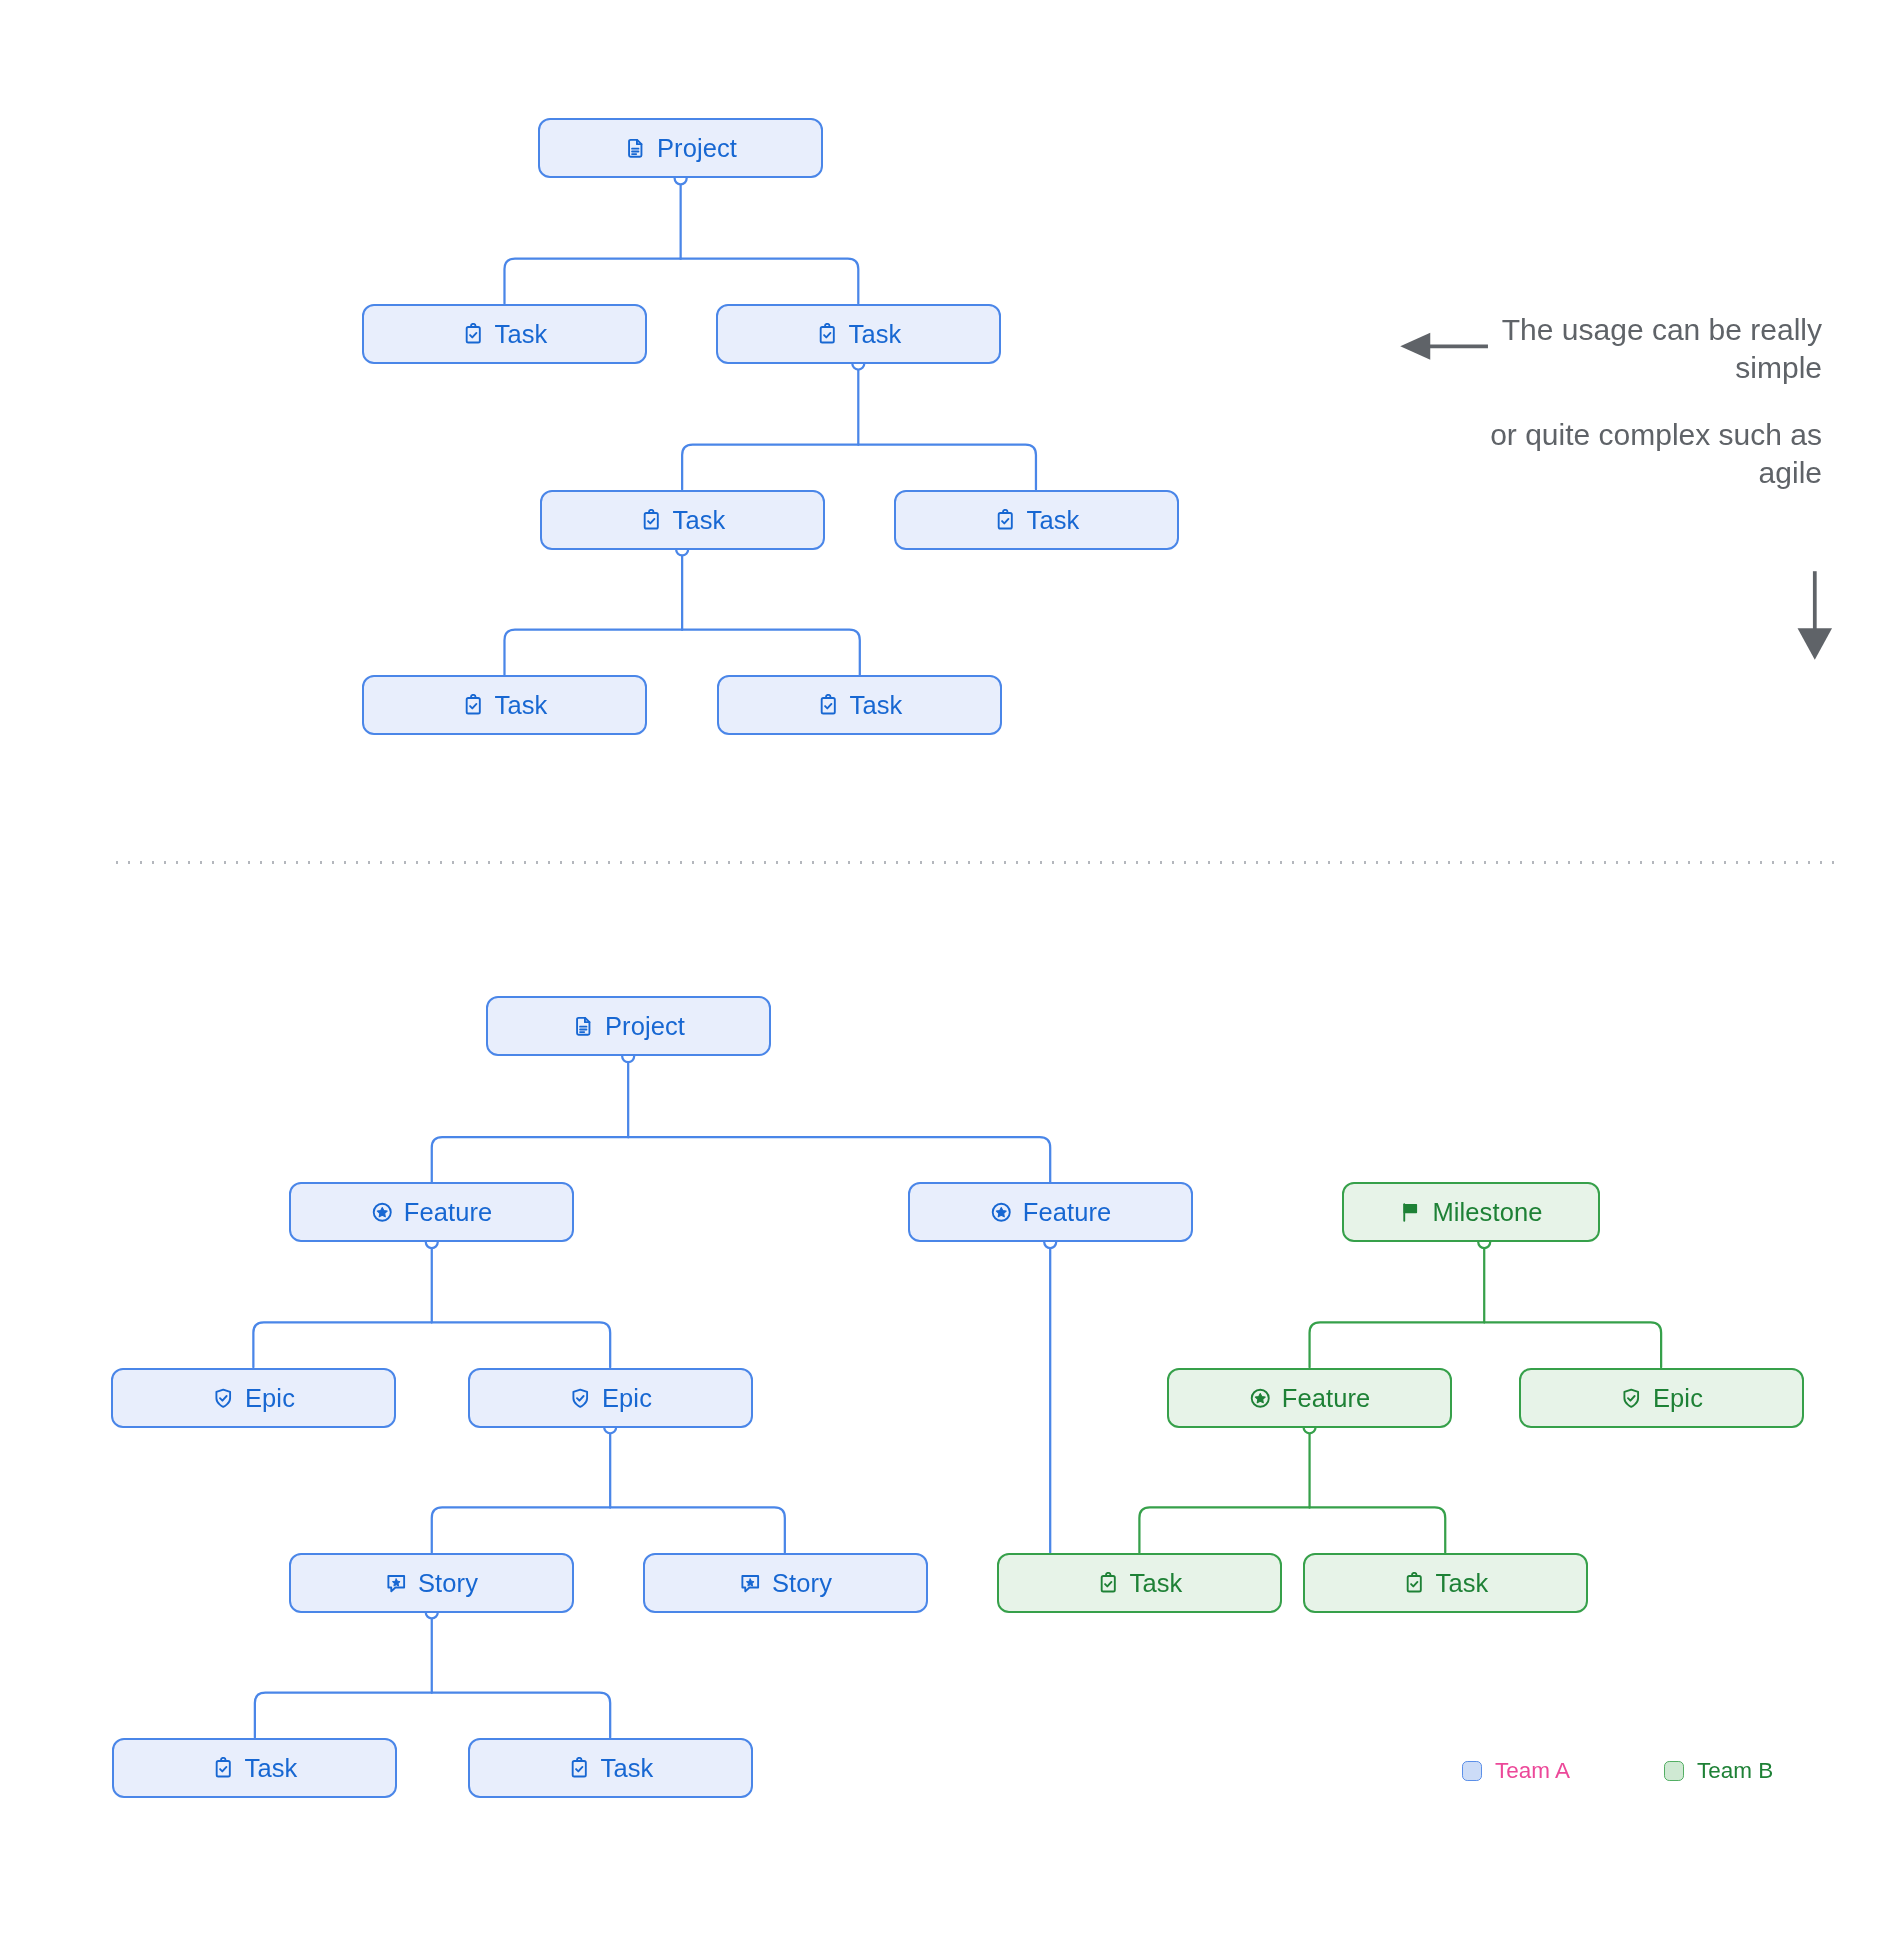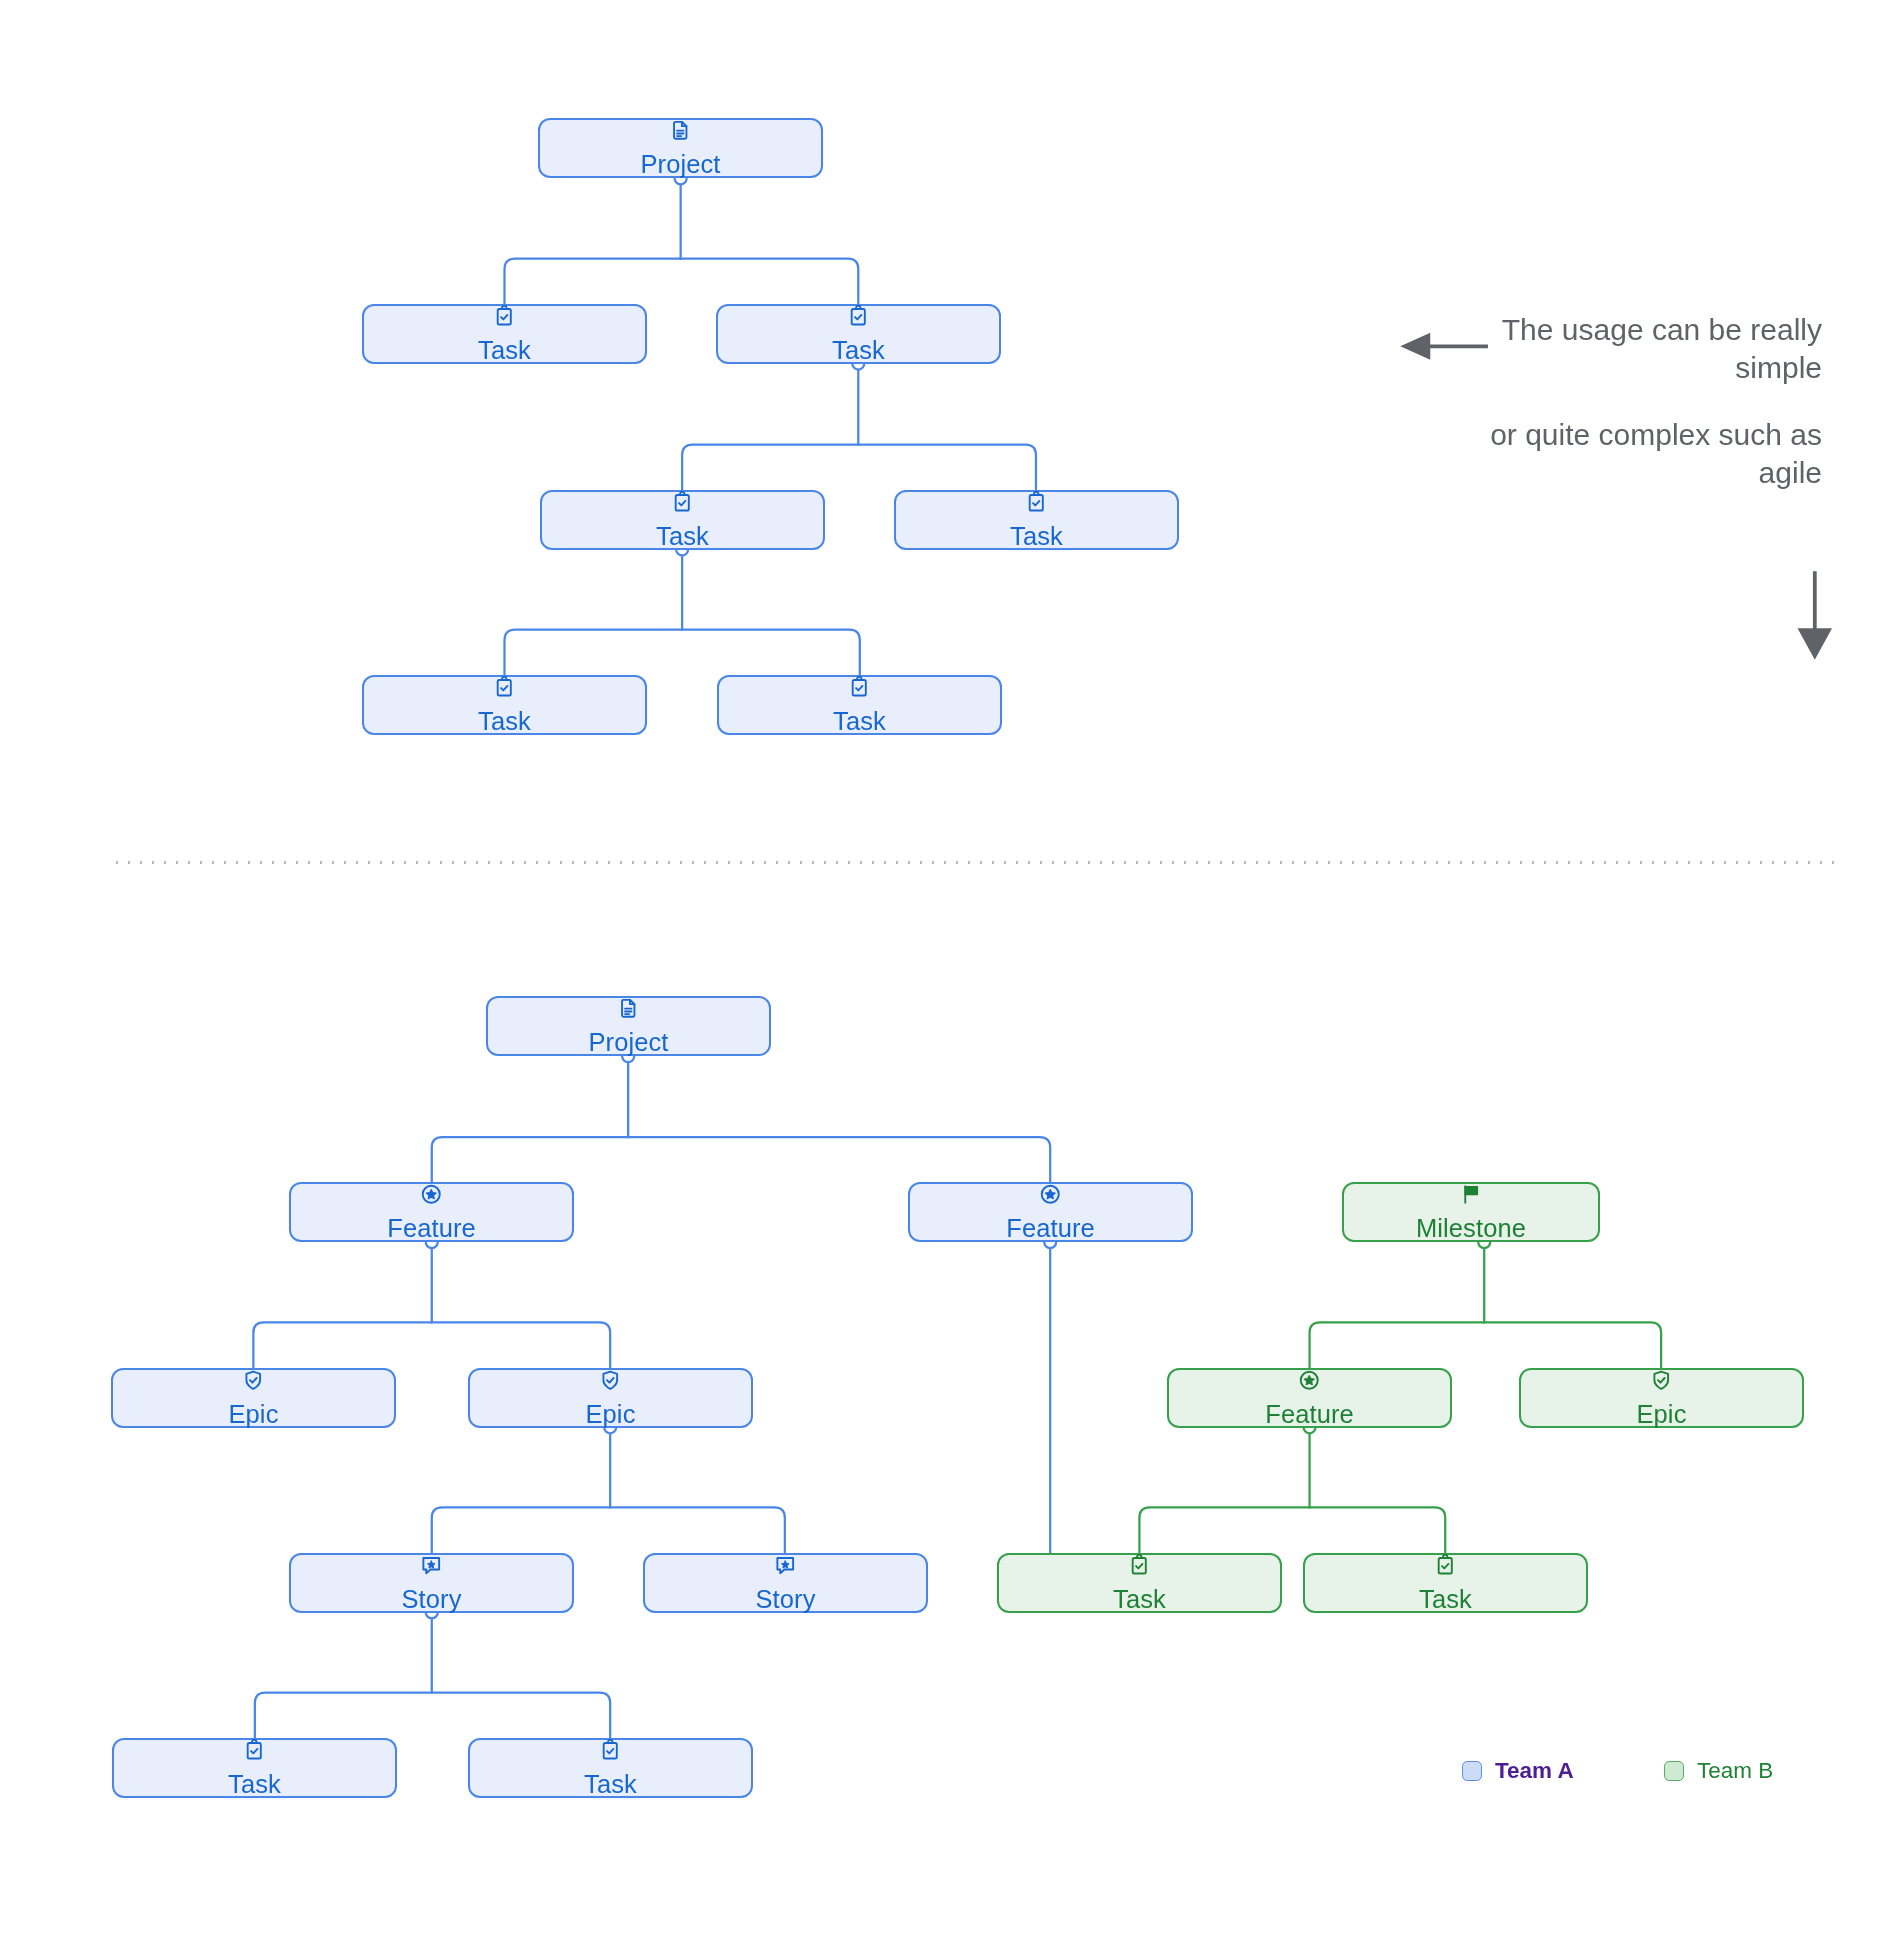--- a/index.html
+++ b/index.html
@@ -28,21 +28,20 @@
     display: flex;
     align-items: center;
     justify-content: center;
     gap: 10.5px;
     border-radius: 12px;
     border: 2.2px solid;
     font-size: 25.5px;
     letter-spacing: 0.1px;
     white-space: nowrap;
     z-index: 5;
-    flex-direction: column;
   }
   .node .lbl { line-height: 1; position: relative; top: 0.7px; }
   .node .ic { display: flex; align-items: center; justify-content: center; }
   .node.blue {
     background: #e8eefc;
     border-color: #4a86e8;
     color: #1767d2;
   }
   .node.green {
     background: #e7f3e8;
@@ -63,21 +62,21 @@
     align-items: center;
     gap: 13.5px;
     font-size: 22.5px;
   }
   .legend .sw {
     width: 19.5px; height: 19.5px;
     border-radius: 5.2px;
     border: 1.5px solid;
     display: block;
   }
-  .legend.blue { color: #4c1d95; font-weight: bold; }
+  .legend.blue { color: #ec4899; }
   .legend.blue .sw { background: #ccdcf7; border-color: #5b8fe8; }
   .legend.green { color: #1e8136; }
   .legend.green .sw { background: #cfe9d3; border-color: #52ae63; }
   .divider {
     position: absolute;
     left: 111px;
     top: 861px;
     width: 1732px;
     height: 3px;
     background-image: radial-gradient(circle, #b4b7bd 1.2px, rgba(0,0,0,0) 1.4px);

